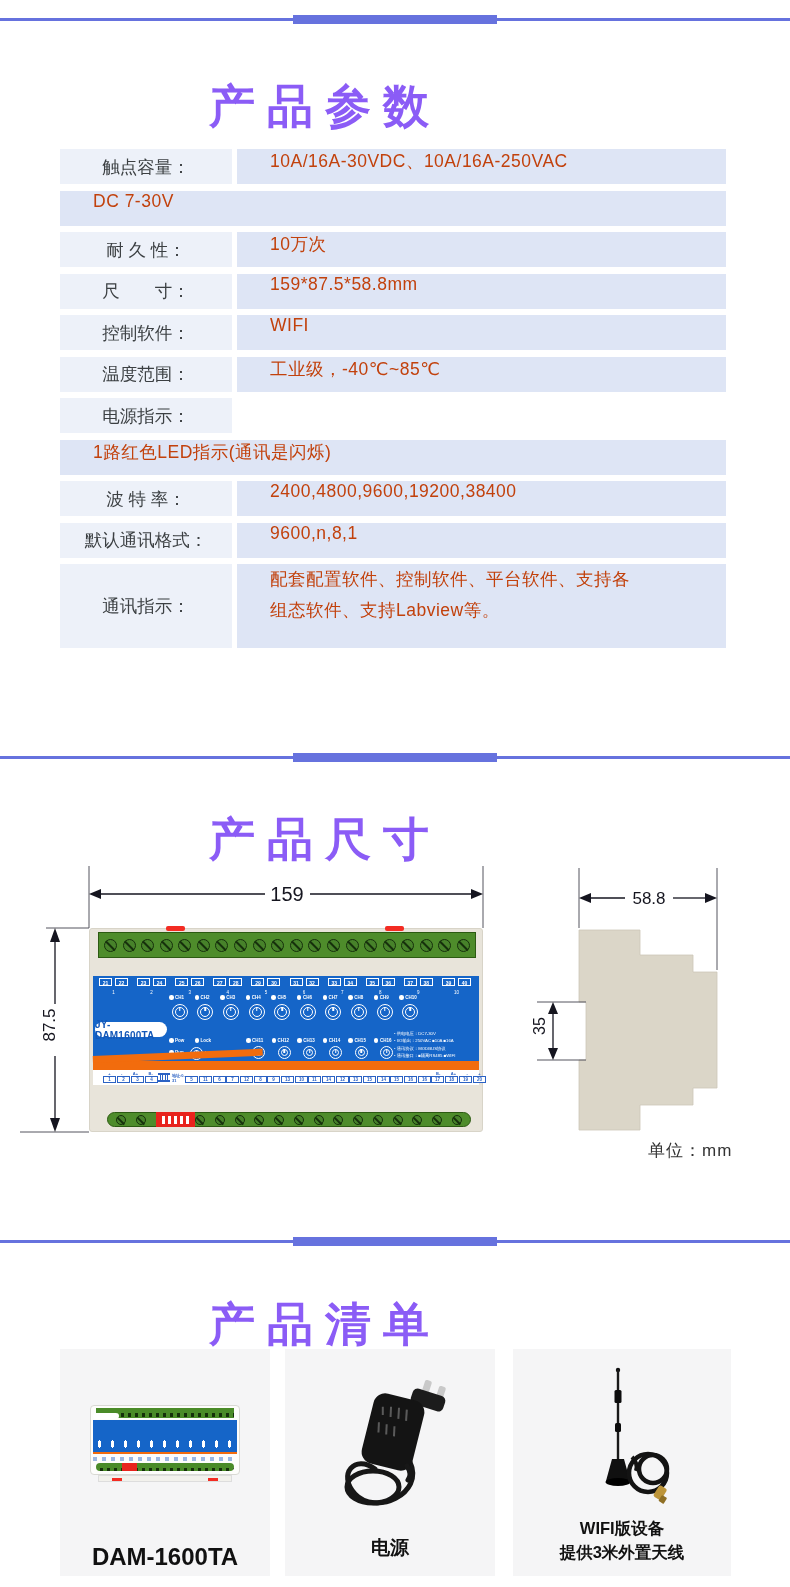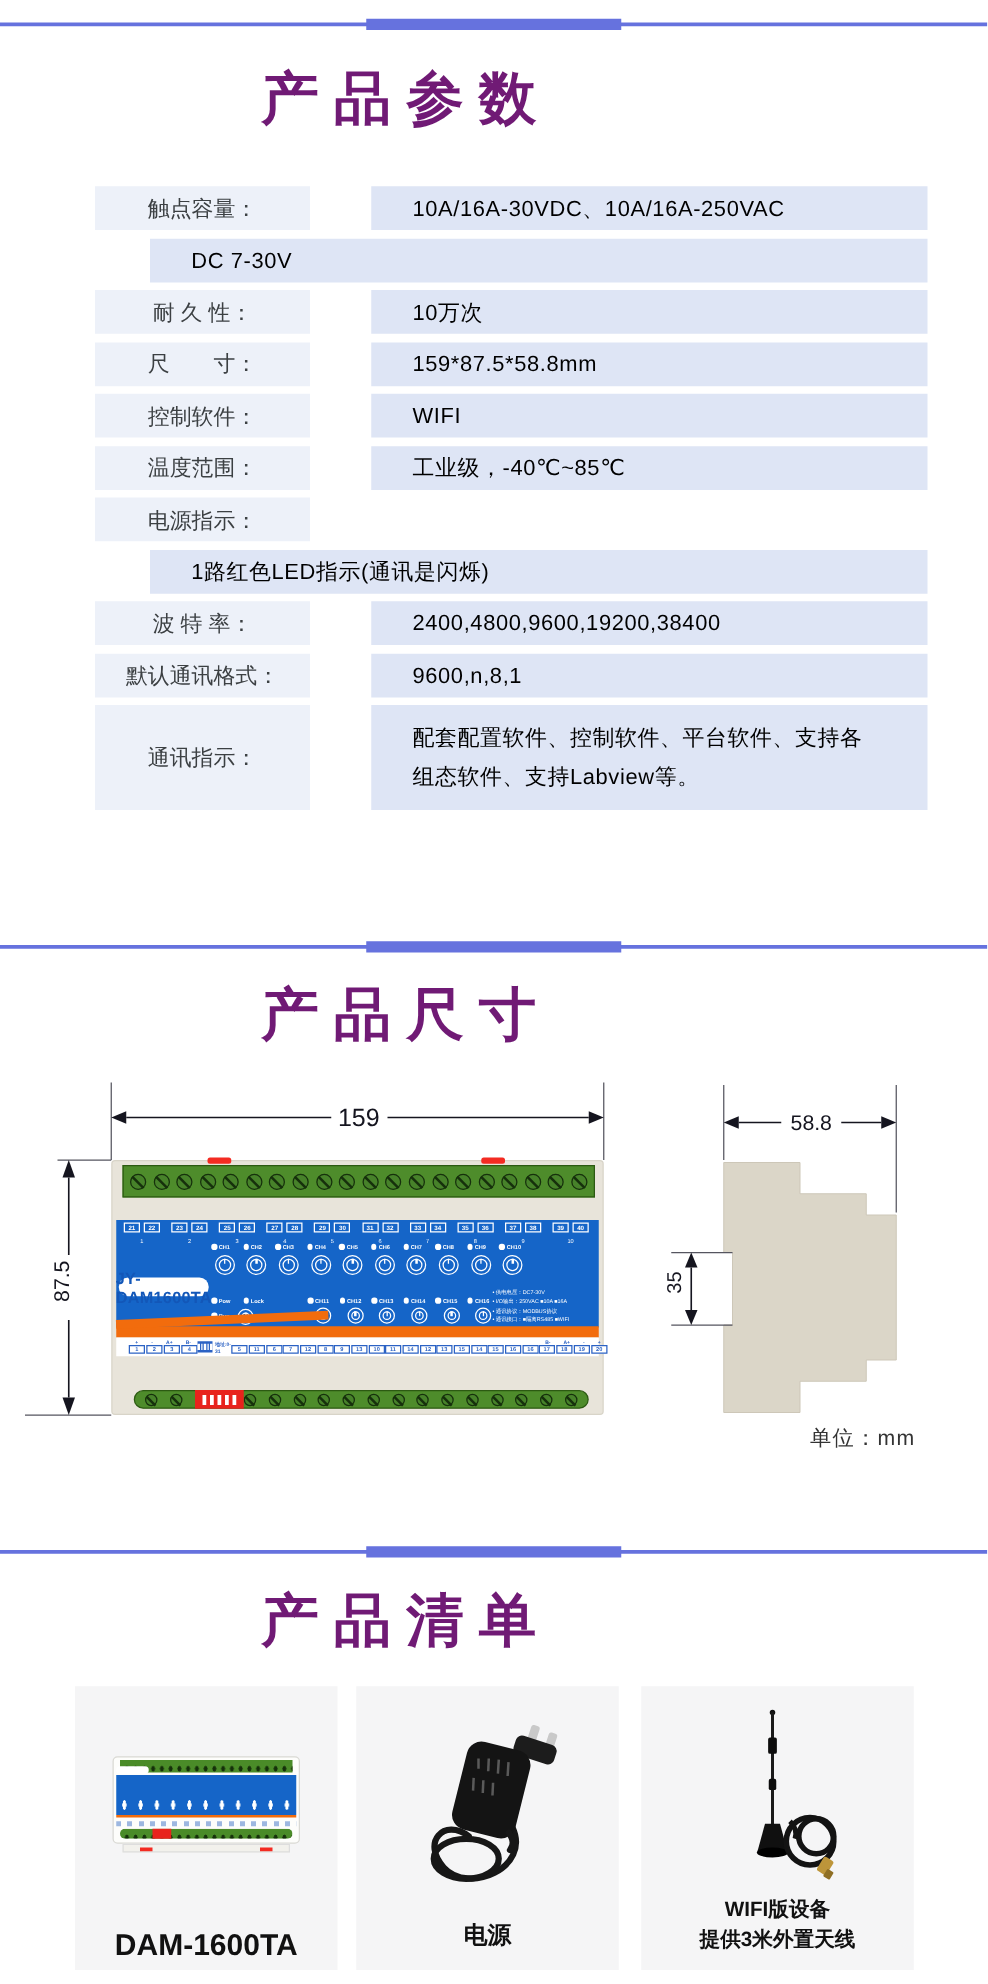--- a/index.html
+++ b/index.html
@@ -2,28 +2,28 @@
 <html style="--accent: #6672de; --labelbg: #edf1f9; --valuebg: #dee5f5;"><head>
 <meta charset="utf-8">
 <style>
   html,body{margin:0;padding:0;background:#fff;}
   .page{position:relative;width:790px;height:1587px;background:#fff;overflow:hidden;
         font-family:"Liberation Sans","DejaVu Sans",sans-serif;color:#333;}
   
   .divider{position:absolute;left:0;width:790px;height:3px;background:var(--accent,#6672de);}
   .divider .bar{position:absolute;left:293px;top:-3px;width:204px;height:9px;background:var(--accent,#6672de);}
   .sec-title{position:absolute;left:0;width:638px;text-align:center;font-size:46px;font-weight:bold;
-             color:#701a75;letter-spacing:12px;padding-left:12px;box-sizing:border-box;}
+             color:#8b5cf6;letter-spacing:12px;padding-left:12px;box-sizing:border-box;margin-top:28px;}
   
-  .spec-table{position:absolute;left:76px;top:149px;width:666px;}
+  .spec-table{position:absolute;left:60px;top:149px;width:666px;}
   .spec-row{display:flex;margin-bottom:6.5px;}
   .spec-label{width:172px;background:var(--labelbg,#edf1f9);margin-right:5px;display:flex;align-items:center;
               justify-content:center;font-size:17.5px;color:#3c4043;min-height:35px;white-space:pre;}
-  .spec-value{flex:1;background:var(--valuebg,#dee5f5);display:flex;align-items:center;
-              font-size:17.5px;color:#000000;padding-left:33px;min-height:35px;letter-spacing:.5px;margin-left:44px;}
+  .spec-value{flex:1;background:var(--valuebg,#dee5f5);display:flex;align-items:flex-start;
+              font-size:17.5px;color:#c2410c;padding-left:33px;min-height:35px;letter-spacing:.5px;}
   .spec-row.tall .spec-value{min-height:84px;line-height:1.75;}
   .spec-row.tall .spec-label{min-height:84px;}
   .spec-value .wrap{display:inline-block;max-width:375px;}
   
   .dim-svg{position:absolute;pointer-events:none;}
   .dim-svg text{font-family:"Liberation Sans","DejaVu Sans",sans-serif;fill:#15151f;}
   .unit-label{position:absolute;left:648px;top:1139px;font-size:17px;color:#333;letter-spacing:1px;}
   
   .device{position:absolute;left:89px;top:928px;width:394px;height:204px;background:#e8e4da;
           border-radius:3px;border:1px solid #d8d4c8;box-sizing:border-box;}
@@ -47,21 +47,21 @@
   .led-item{width:25.6px;display:flex;align-items:center;gap:1.5px;flex:0 0 auto;}
   .led-dot{width:4.5px;height:4.5px;border-radius:50%;background:#fff;flex:0 0 auto;}
   .led-txt{color:#fff;font-size:4.5px;font-weight:bold;}
   .btn-row{position:absolute;display:flex;}
   .btn-slot{width:25.6px;display:flex;justify-content:center;flex:0 0 auto;}
   .pwr{position:relative;width:16px;height:16px;border:1.6px solid #fff;border-radius:50%;box-sizing:border-box;}
   .pwr::before{content:'';position:absolute;left:2px;top:2px;right:2px;bottom:2px;border:1.2px solid #fff;border-radius:50%;}
   .pwr::after{content:'';position:absolute;left:50%;top:1.5px;width:1.5px;height:4px;background:#fff;transform:translateX(-50%);}
   .pwr.small{width:13px;height:13px;}
   .model-chip{position:absolute;left:2px;top:46px;width:72px;height:15px;background:#fff;border-radius:8px;
-              color:#1357b8;font-size:13px;font-weight:bold;display:flex;align-items:center;justify-content:center;letter-spacing:.2px;}
+              color:#1357b8;font-size:10px;font-weight:bold;display:flex;align-items:center;justify-content:center;letter-spacing:.2px;}
   .info-block{position:absolute;left:301px;top:54px;width:84px;color:#fff;font-size:4.3px;line-height:1.7;}
   .orange{position:absolute;left:3px;top:132px;width:386px;height:9px;background:#f26c0d;}
   .orange::before{content:'';position:absolute;left:0;top:-5px;width:170px;height:7px;background:#f26c0d;transform:rotate(-2.5deg);transform-origin:left bottom;}
   .wstrip{position:absolute;left:3px;top:141px;width:386px;height:15px;background:#fff;
           display:flex;align-items:flex-end;justify-content:space-between;padding:0 6px 2px 10px;box-sizing:border-box;}
   .wgroup{display:flex;flex-direction:column;align-items:center;}
   .wlabels{display:flex;justify-content:space-around;width:100%;color:#2b62c4;font-size:4px;font-weight:bold;}
   .wboxes{display:flex;gap:1px;}
   .wbox{width:13px;height:7px;border:1px solid #2b62c4;color:#2b62c4;font-size:4.5px;line-height:6px;text-align:center;font-weight:bold;box-sizing:border-box;background:#fff;}
   .dipicon{width:16px;height:9px;background:#2b62c4;display:flex;align-items:center;justify-content:center;gap:1px;margin-bottom:1px;}

